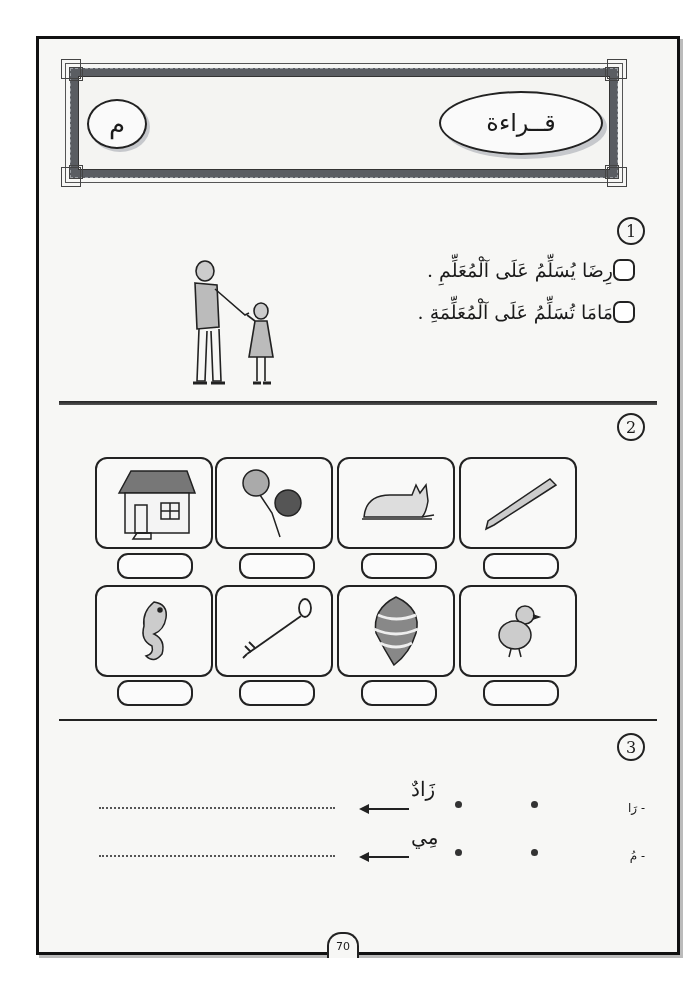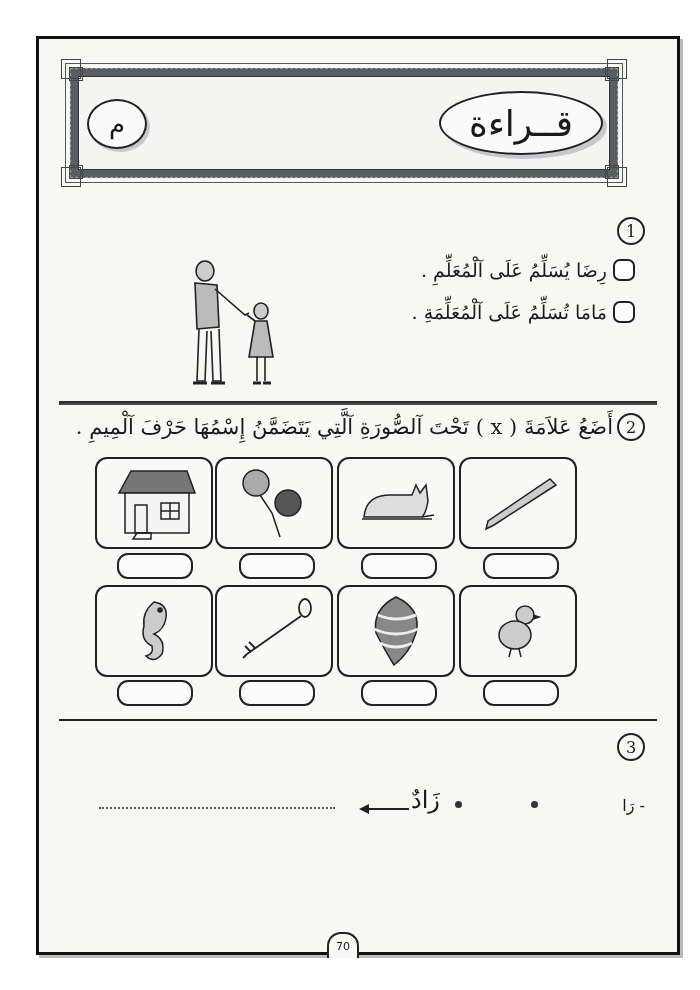--- a/index.html
+++ b/index.html
@@ -12,47 +12,47 @@
      box-shadow: inset 0 0 0 1px #333; }
   .hdr .band::before { content:""; position:absolute; inset:-8px; border:1px dashed #9a9ea3; pointer-events:none; }
   .corner { position:absolute; width:18px; height:18px; border:1px solid #444; background:transparent; }
   .c-tl{left:-4px;top:-4px;} .c-tr{right:-4px;top:-4px;} .c-bl{left:-4px;bottom:-4px;} .c-br{right:-4px;bottom:-4px;}
   .corner.inner { width:12px; height:12px; }
   .c-tl.inner{left:4px;top:4px;} .c-tr.inner{right:4px;top:4px;} .c-bl.inner{left:4px;bottom:4px;} .c-br.inner{right:4px;bottom:4px;}
   .letter-badge { position:absolute; left:22px; top:36px; width:56px; height:46px; border:2px solid #222; border-radius:50%; background:#fafafa;
      box-shadow:3px 3px 0 #c6c8cc; display:flex; align-items:center; justify-content:center; font-family:"DejaVu Serif", serif; font-size:26px; }
   .hdr-title { position:absolute; left:140px; top:32px; width:230px; text-align:center; font-family:"DejaVu Sans", sans-serif; font-size:30px; direction:rtl; }
   .subject-oval { position:absolute; left:374px; top:28px; width:160px; height:60px; border:2px solid #222; border-radius:50%; background:#fafafa;
-     box-shadow:4px 4px 0 #c6c8cc; display:flex; align-items:center; justify-content:center; font-size:36px; direction:rtl; }
+     box-shadow:4px 4px 0 #c6c8cc; display:flex; align-items:center; justify-content:center; font-size:24px; direction:rtl; }
 
   .rtl { direction:rtl; text-align:right; }
   .qhead { position:absolute; right:32px; display:flex; flex-direction:row-reverse; align-items:center; gap:4px; font-family:"DejaVu Serif", serif; font-size:21px; white-space:nowrap; }
   .qnum { width:24px; height:24px; border:2px solid #222; border-radius:50%; display:flex; align-items:center; justify-content:center;
      font-family:"DejaVu Serif", serif; font-size:16px; flex:0 0 auto; }
 
   
-  .opt { position:absolute; right:42px; display:flex; flex-direction:row-reverse; align-items:center; gap:6px; font-family:"DejaVu Serif", serif; font-size:19px; white-space:nowrap; }
+  .opt { position:absolute; right:42px; display:flex; flex-direction:row-reverse; align-items:center; font-family:"DejaVu Serif", serif; font-size:19px; white-space:nowrap; }
   .radio { width:18px; height:18px; border:2px solid #222; border-radius:7px; background:#fff; flex:0 0 auto; }
 
   .illus { position:absolute; }
   .divider { position:absolute; left:20px; right:20px; height:2px; background:#222; }
   .divider.thick { height:4px; background:linear-gradient(#222,#555); }
 
   
   .card { position:absolute; width:114px; height:88px; border:2px solid #222; border-radius:12px; background:#f9f9f8; display:flex; align-items:center; justify-content:center; }
   .ans { position:absolute; width:72px; height:22px; border:2px solid #222; border-radius:11px; background:#fbfbfb; }
 
   
   .row3 { position:absolute; left:60px; right:32px; height:30px; }
   .dots { position:absolute; left:0; width:236px; bottom:8px; border-bottom:2px dotted #555; }
   .arrow { position:absolute; left:262px; bottom:7px; width:48px; height:2px; background:#222; }
   .arrow::before { content:""; position:absolute; left:-2px; top:-4px; border-right:10px solid #222; border-top:5px solid transparent; border-bottom:5px solid transparent; }
-  .word { position:absolute; left:312px; bottom:3px; font-family:Liberation Sans, sans-serif; font-size:24px; direction:rtl; }
+  .word { position:absolute; left:312px; bottom:16px; font-family:Liberation Sans, sans-serif; font-size:20px; direction:rtl; }
   .dot { position:absolute; width:7px; height:7px; border-radius:50%; background:#333; bottom:9px; }
-  .syl { position:absolute; right:0; bottom:2px; font-family:"DejaVu Serif", serif; font-size:16px; direction:rtl; white-space:nowrap; }
+  .syl { position:absolute; right:0; bottom:2px; font-family:"DejaVu Serif", serif; font-size:12px; direction:rtl; white-space:nowrap; }
 
   .pagenum { position:absolute; left:288px; bottom:-6px; width:28px; height:24px; border:2px solid #222; border-bottom:none; border-radius:14px 14px 0 0; background:#f7f7f5;
      font-size:11px; display:flex; align-items:center; justify-content:center; font-family:"DejaVu Sans", sans-serif; }
 </style>
 </head>
 <body>
 
 <div class="page">
 
   <div class="hdr">
@@ -99,21 +99,20 @@
       <path d="M80 64 L92 64 L98 100 L74 100 Z" fill="#bbb"></path>
       <path d="M82 100 L82 124 M90 100 L90 124"></path>
       <path d="M78 126 L86 126 M88 126 L96 126" stroke-width="3"></path>
     </g>
   </svg>
 
   <div class="divider thick" style="top:362px;"></div>
 
   <div class="qhead" style="top:374px;">
     <div class="qnum">2</div>
-    <span class="rtl">أَضَعُ عَلاَمَةَ ( x ) تَحْتَ آلصُّورَةِ آلَّتِي يَتَضَمَّنُ إِسْمُهَا حَرْفَ آلْمِيمِ .</span>
   </div>
 
   <div class="card" style="left:56px; top:418px;">
     <svg width="90" height="76" viewBox="0 0 90 76">
       <g stroke="#222" stroke-width="1.5" fill="none">
         <path d="M10 28 L22 6 L78 6 L86 28 Z" fill="#777"></path>
         <rect x="16" y="28" width="64" height="40" fill="#f4f4f4"></rect>
         <rect x="26" y="40" width="12" height="28"></rect>
         <rect x="52" y="38" width="18" height="16"></rect>
         <path d="M61 38 V54 M52 46 H70"></path>
@@ -201,16 +200,24 @@
 
   <div class="row3" style="top:748px;">
     <div class="dots"></div>
     <div class="arrow"></div>
     <span class="word">زَادٌ</span>
     <div class="dot" style="left:356px;"></div>
     <div class="dot" style="left:432px;"></div>
     <span class="syl">- رَا</span>
   </div>
 
+  <div class="row3" style="top:796px;">
+    <div class="dots"></div>
+    <div class="arrow"></div>
+    <span class="word">مِي</span>
+    <div class="dot" style="left:356px;"></div>
+    <div class="dot" style="left:432px;"></div>
+    <span class="syl">- مُ</span>
+  </div>
 
 
   <div class="pagenum">70</div>
 </div>
 
 </body></html>

